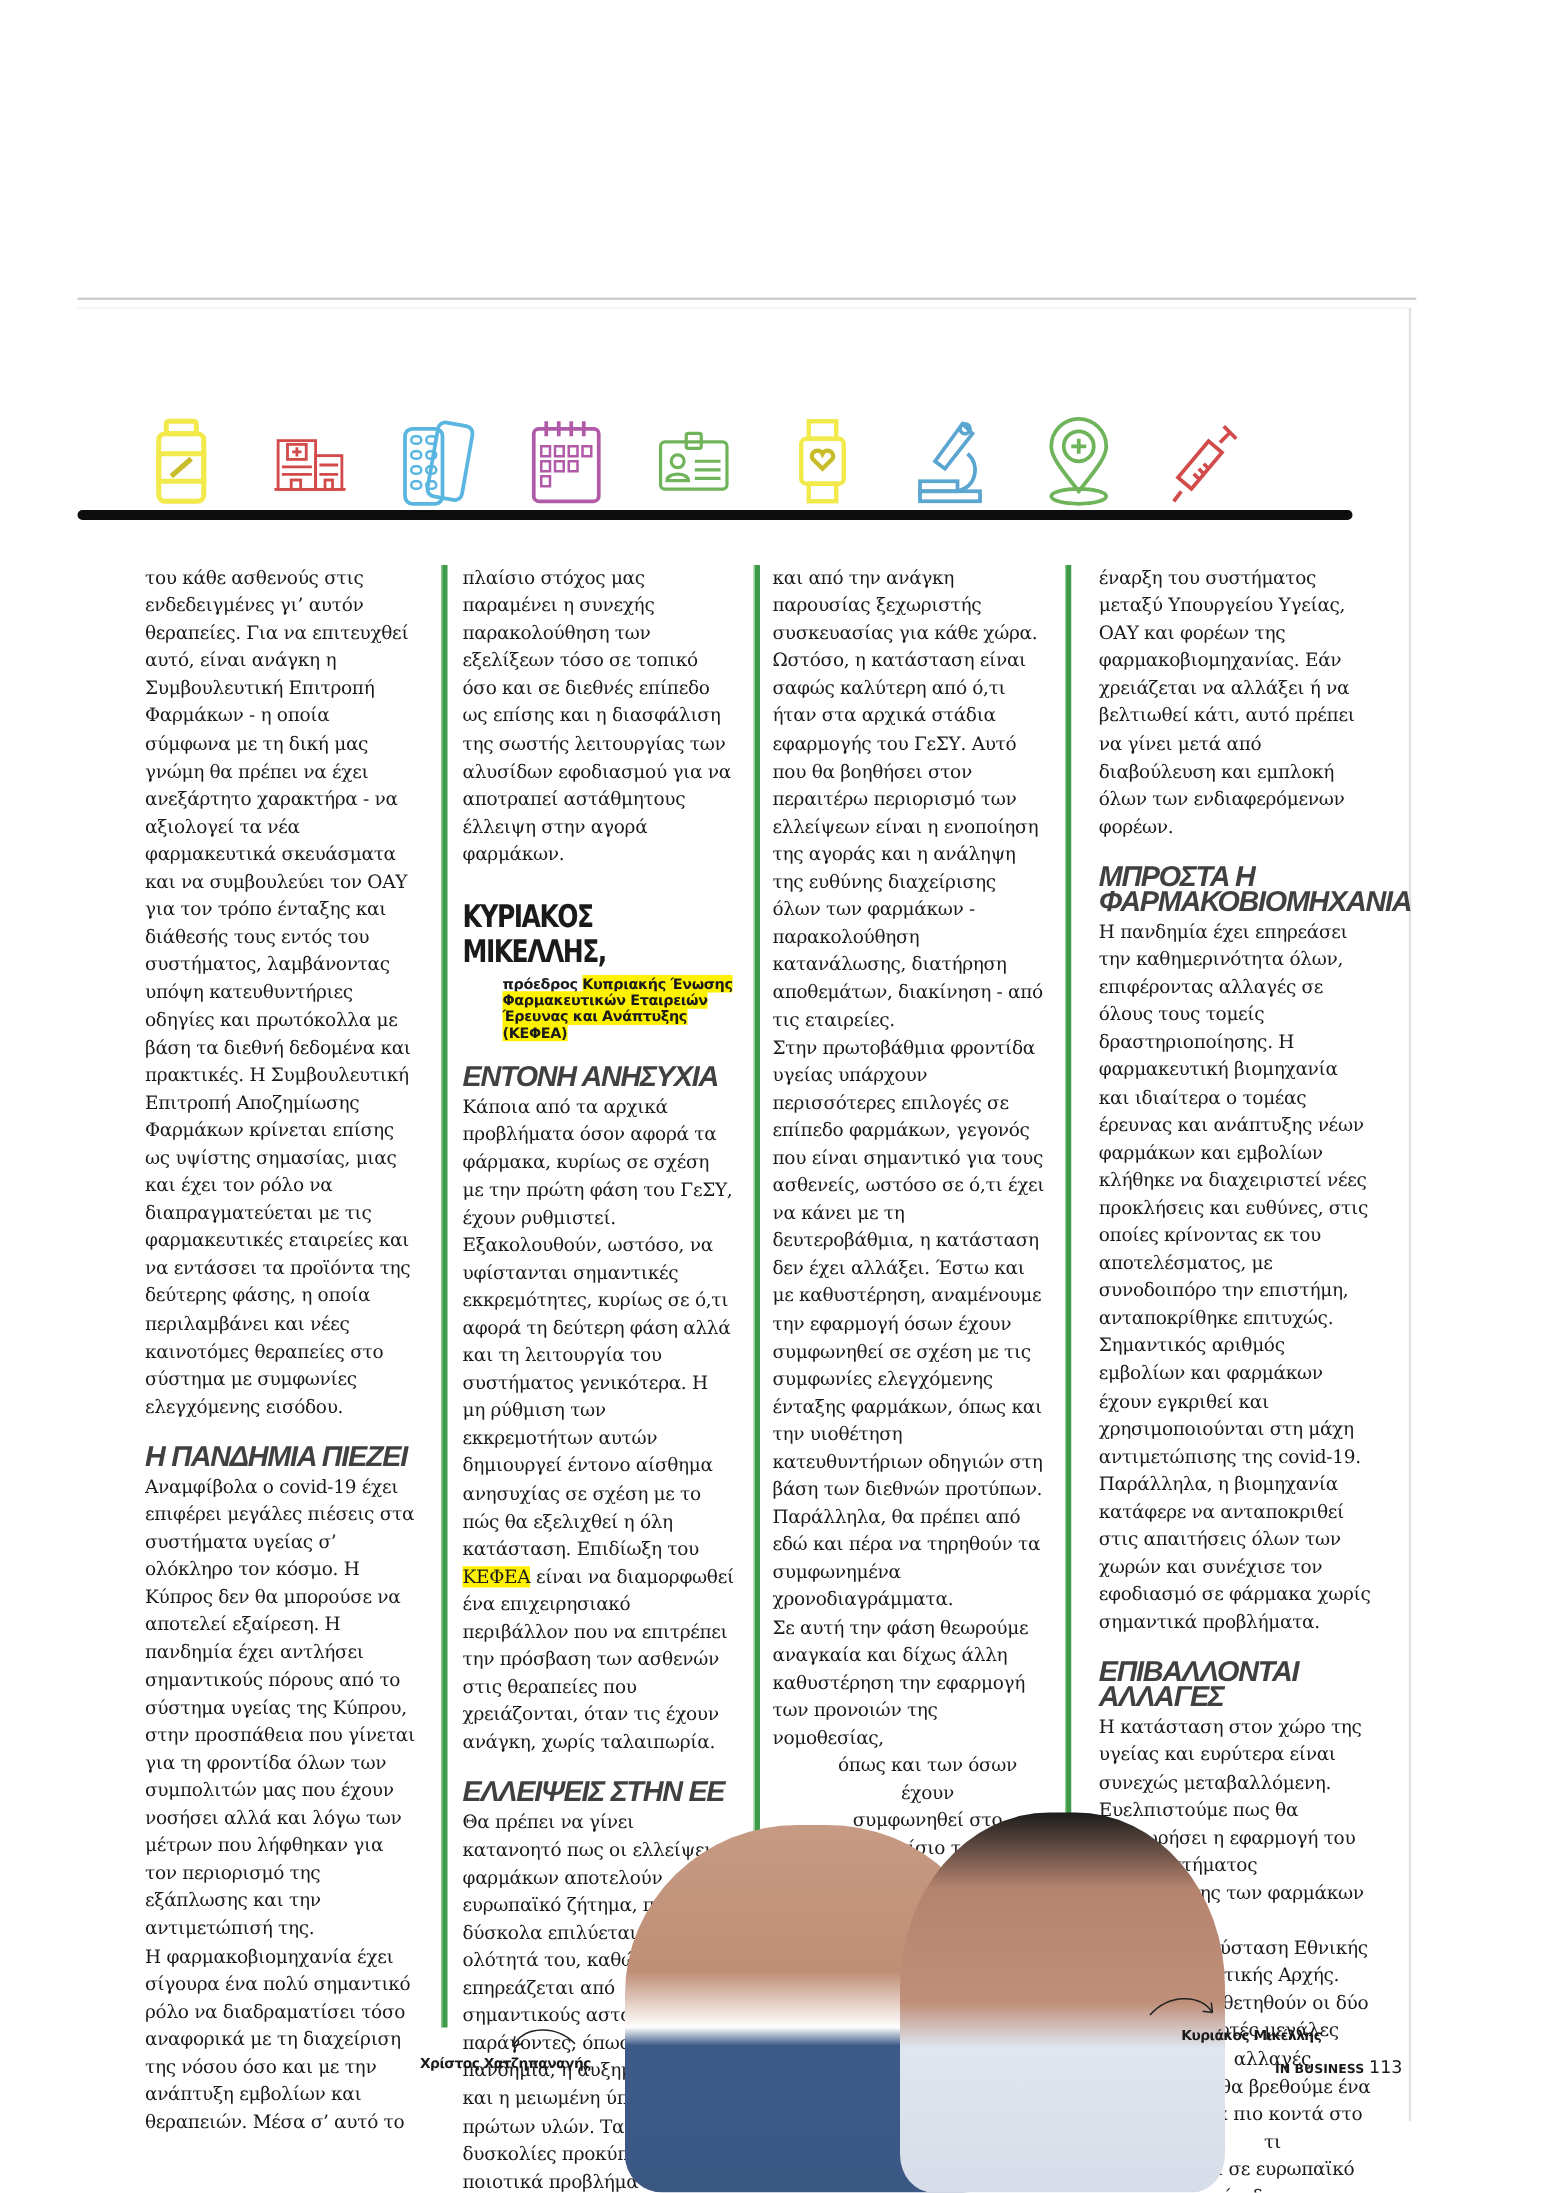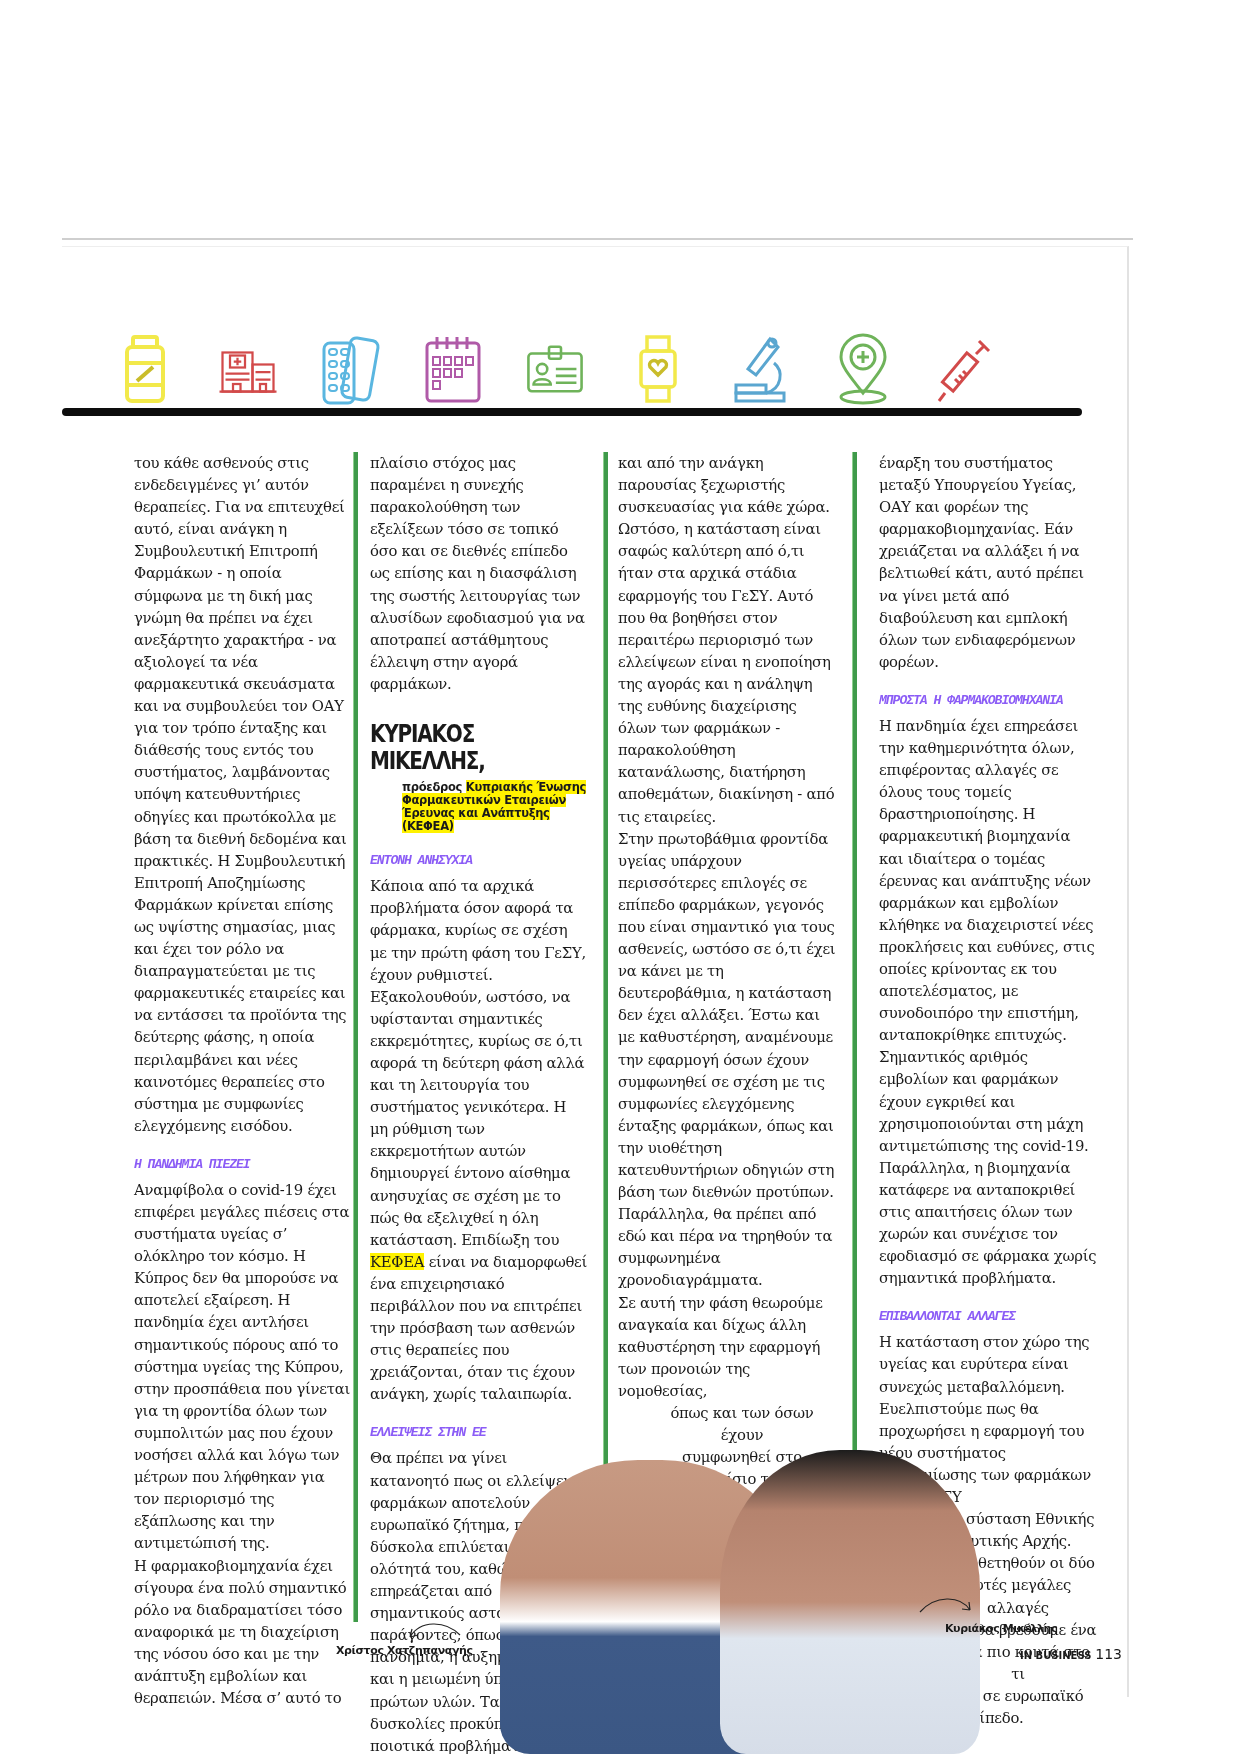--- a/index.html
+++ b/index.html
@@ -6,21 +6,21 @@
   body { width:1241px; height:1754px; position:relative; overflow:hidden; font-family:"DejaVu Serif", serif; color:#1a1a1a; }
   .top-rule { position:absolute; left:62px; top:238px; width:1071px; height:2px; background:#cfcfcf; }
   .frame { position:absolute; left:62px; top:246px; width:1065px; height:1450px; border-top:1px solid #eeeeee; border-right:2px solid #e2e2e2; }
   .icons { position:absolute; left:115px; top:325px; width:880px; height:80px; display:flex; justify-content:space-between; align-items:flex-end; }
   .ic { width:60px; height:72px; display:flex; align-items:center; justify-content:center; }
   .ic svg { width:100%; height:100%; }
   .black-bar { position:absolute; left:62px; top:408px; width:1020px; height:8px; background:#0d0d0d; border-radius:4px; }
   .col { position:absolute; top:452px; width:218px; font-size:14.8px; line-height:22.1px; letter-spacing:-0.25px; }
   .col p { margin:0; }
   .vbar { position:absolute; top:452px; width:4px; background:#3f9a4a; border-left:1px solid #8fcf8f; }
-  .hd { font-family:Liberation Mono, monospace; font-weight:bold; font-style:italic; color:#8b5cf6; font-size:13px; line-height:20px; letter-spacing:-1px; margin:18px 0 4px; text-transform:uppercase; }
+  .hd { font-family:Liberation Sans, sans-serif; font-weight:bold; font-style:italic; color:#404040; font-size:23px; line-height:20px; letter-spacing:-1px; margin:18px 0 4px; text-transform:uppercase; }
   .name { font-family:"DejaVu Sans", sans-serif; font-weight:bold; font-size:20px; letter-spacing:-1.2px; transform:scaleY(1.25); transform-origin:left; margin:30px 0 12px; }
   .role { font-family:"DejaVu Sans", sans-serif; font-weight:bold; font-size:11.5px; line-height:13px; letter-spacing:-0.3px;padding-left:32px; }
   .hl { background:#fff200; }
   .photo { position:absolute; border-radius:46% 46% 10% 10%; }
   .caption { position:absolute; font-family:"DejaVu Sans", sans-serif; font-size:11px; letter-spacing:-0.4px;font-weight:bold; }
   .footer { position:absolute; left:1020px; top:1646px; font-family:"DejaVu Sans", sans-serif; font-size:12px;text-align:right; }
   .footer b { font-size:10px; letter-spacing:0; }
   .footer span.n { font-size:14px; }
   .arrow { position:absolute; }
 </style>
@@ -140,21 +140,21 @@
           <rect x="18" y="20" width="14" height="38" transform="rotate(40 25 39)"></rect>
           <path d="M10 60l-6 8"></path>
           <path d="M20 46l4 4M24 42l4 4M28 38l4 4"></path>
         </g>
       </svg>
     </div>
 </div>
 
 <div class="black-bar"></div>
 
-<div class="col" style="left:134px;">
+<div class="col" style="left:116px;">
   <p>του κάθε ασθενούς στις ενδεδειγμένες γι’ αυτόν θεραπείες. Για να επιτευχθεί αυτό, είναι ανάγκη η Συμβουλευτική Επιτροπή Φαρμάκων - η οποία σύμφωνα με τη δική μας γνώμη θα πρέπει να έχει ανεξάρτητο χαρακτήρα - να αξιολογεί τα νέα φαρμακευτικά σκευάσματα και να συμβουλεύει τον ΟΑΥ για τον τρόπο ένταξης και διάθεσής τους εντός του συστήματος, λαμβάνοντας υπόψη κατευθυντήριες οδηγίες και πρωτόκολλα με βάση τα διεθνή δεδομένα και πρακτικές. Η Συμβουλευτική Επιτροπή Αποζημίωσης Φαρμάκων κρίνεται επίσης ως υψίστης σημασίας, μιας και έχει τον ρόλο να διαπραγματεύεται με τις φαρμακευτικές εταιρείες και να εντάσσει τα προϊόντα της δεύτερης φάσης, η οποία περιλαμβάνει και νέες καινοτόμες θεραπείες στο σύστημα με συμφωνίες ελεγχόμενης εισόδου.</p>
   <div class="hd">Η ΠΑΝΔΗΜΙΑ ΠΙΕΖΕΙ</div>
   <p>Αναμφίβολα ο covid-19 έχει επιφέρει μεγάλες πιέσεις στα συστήματα υγείας σ’ ολόκληρο τον κόσμο. Η Κύπρος δεν θα μπορούσε να αποτελεί εξαίρεση. Η πανδημία έχει αντλήσει σημαντικούς πόρους από το σύστημα υγείας της Κύπρου, στην προσπάθεια που γίνεται για τη φροντίδα όλων των συμπολιτών μας που έχουν νοσήσει αλλά και λόγω των μέτρων που λήφθηκαν για τον περιορισμό της εξάπλωσης και την αντιμετώπισή της.</p>
   <p>Η φαρμακοβιομηχανία έχει σίγουρα ένα πολύ σημαντικό ρόλο να διαδραματίσει τόσο αναφορικά με τη διαχείριση της νόσου όσο και με την ανάπτυξη εμβολίων και θεραπειών. Μέσα σ’ αυτό το</p>
 </div>
 
 <div class="vbar" style="left:353px; height:1170px;"></div>
 
 <div class="col" style="left:370px;">
   <p>πλαίσιο στόχος μας παραμένει η συνεχής παρακολούθηση των εξελίξεων τόσο σε τοπικό όσο και σε διεθνές επίπεδο ως επίσης και η διασφάλιση της σωστής λειτουργίας των αλυσίδων εφοδιασμού για να αποτραπεί αστάθμητους έλλειψη στην αγορά φαρμάκων.</p>

